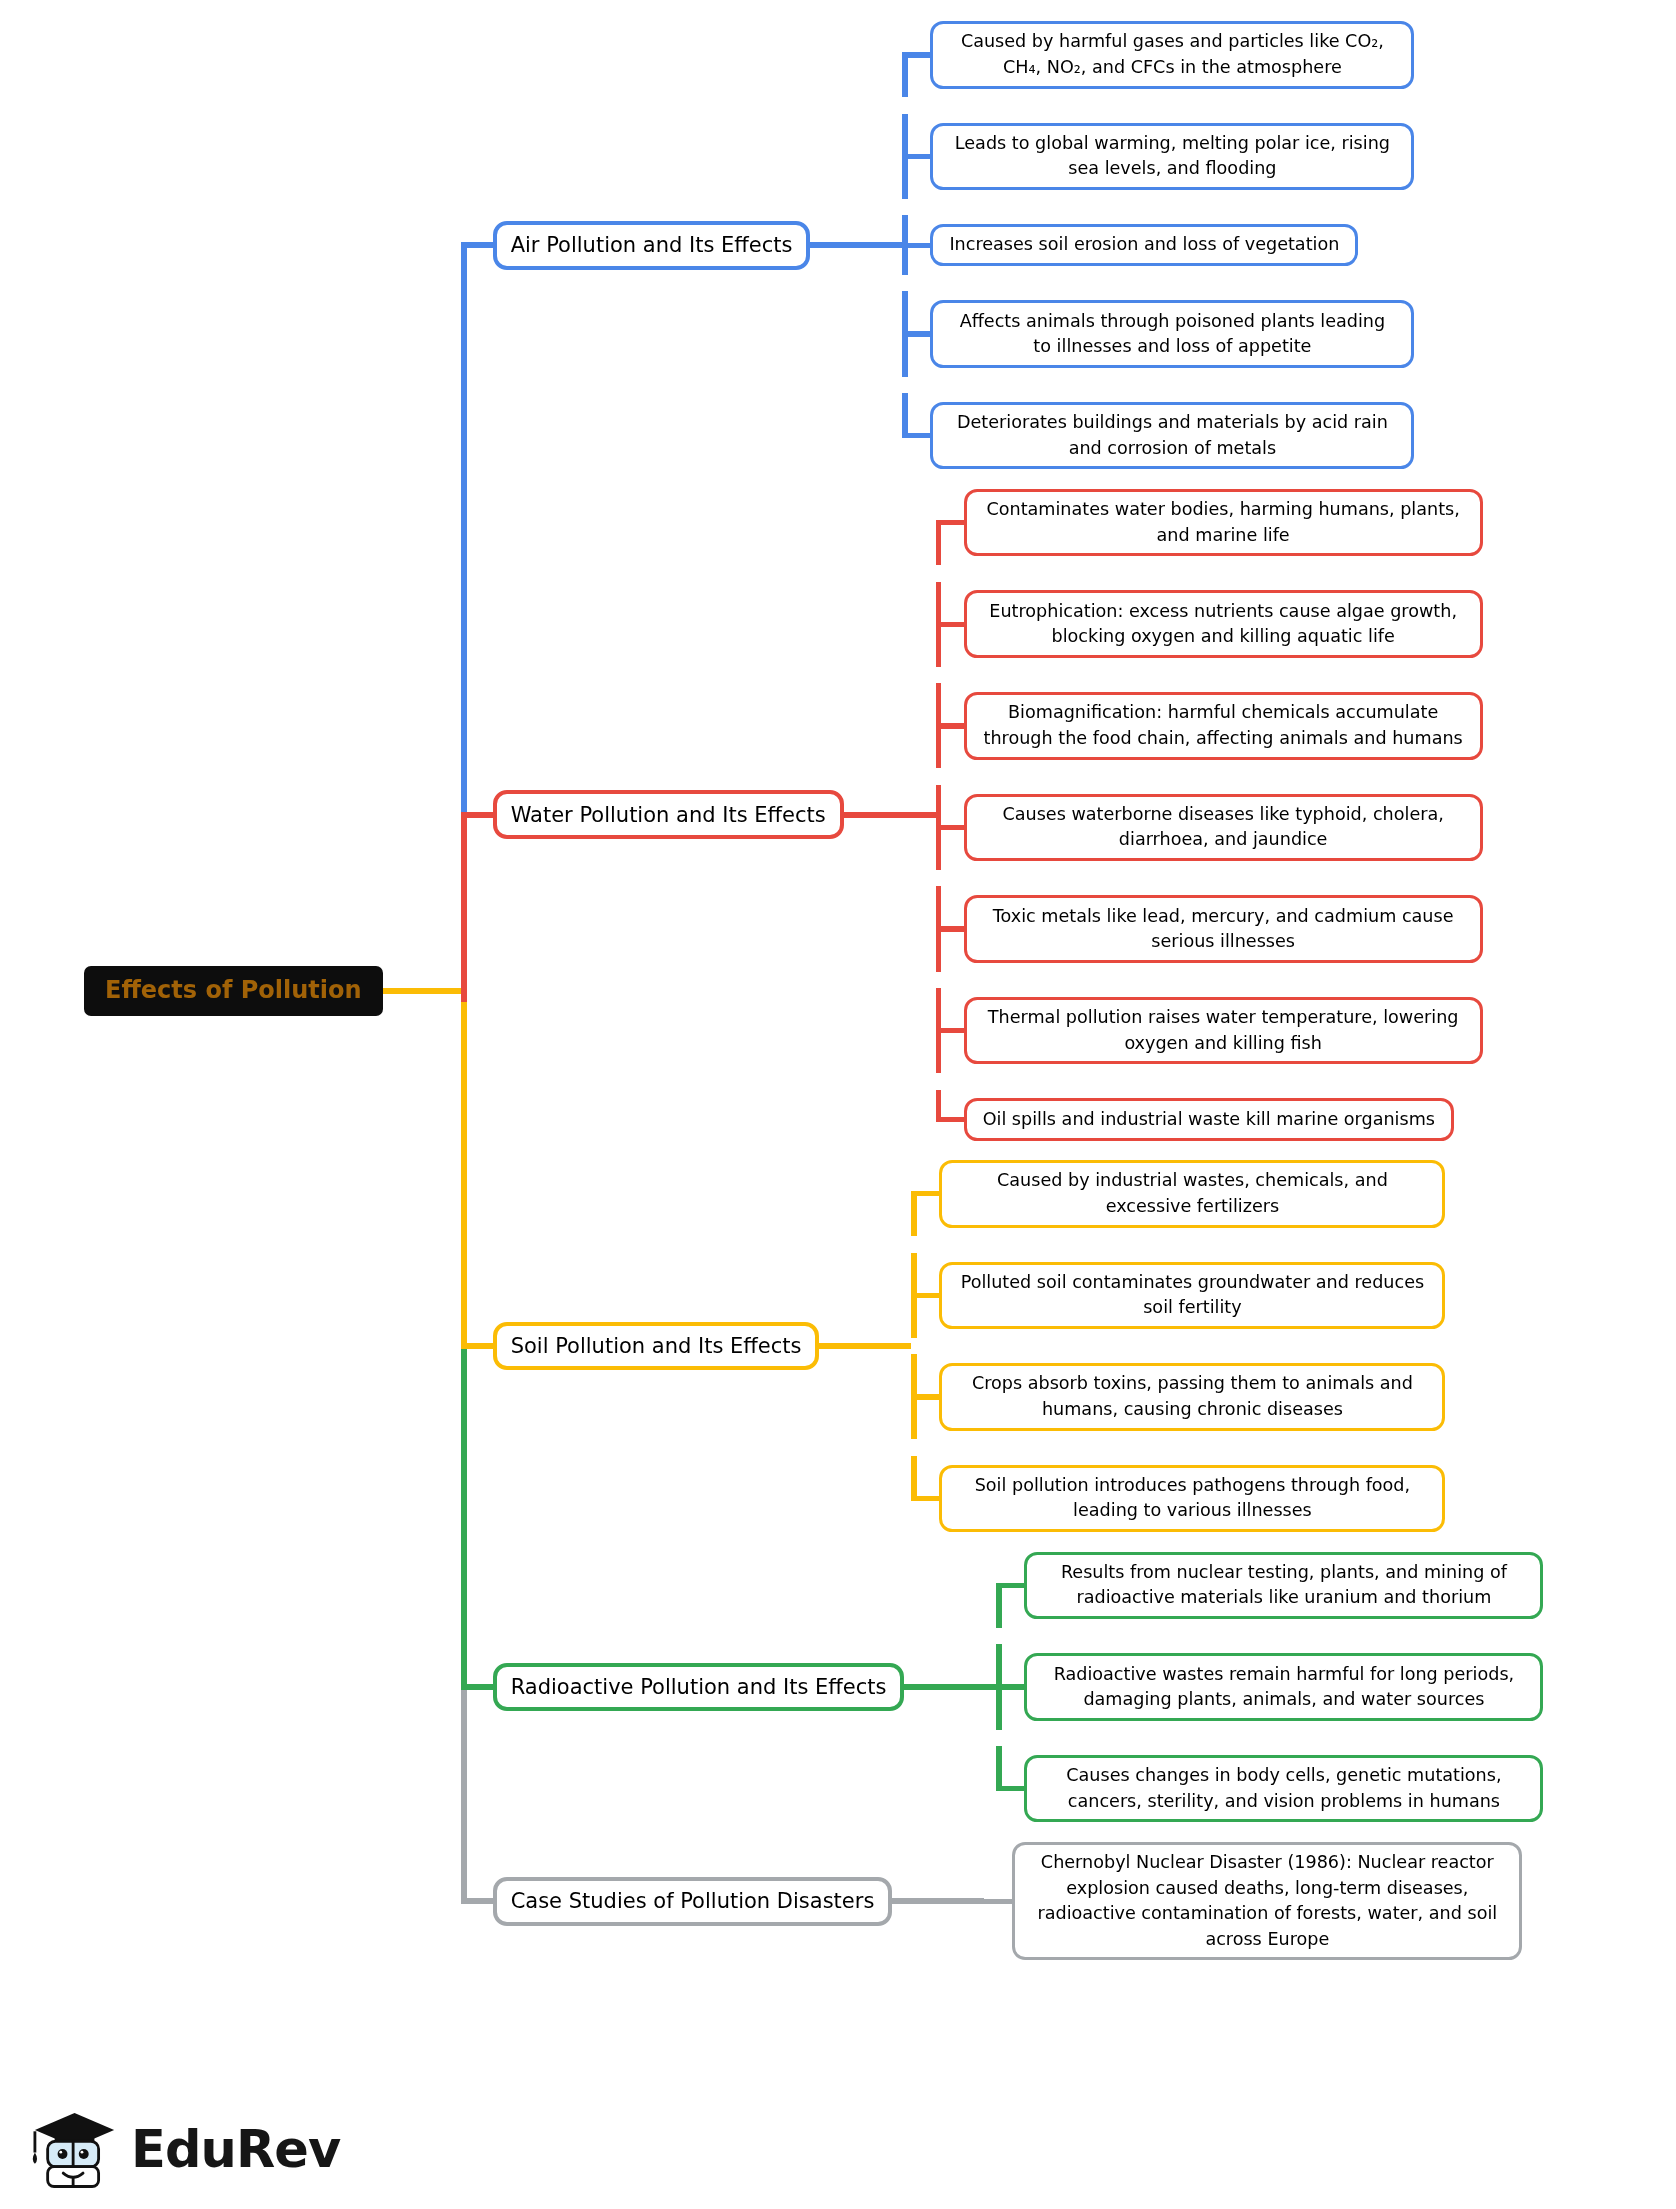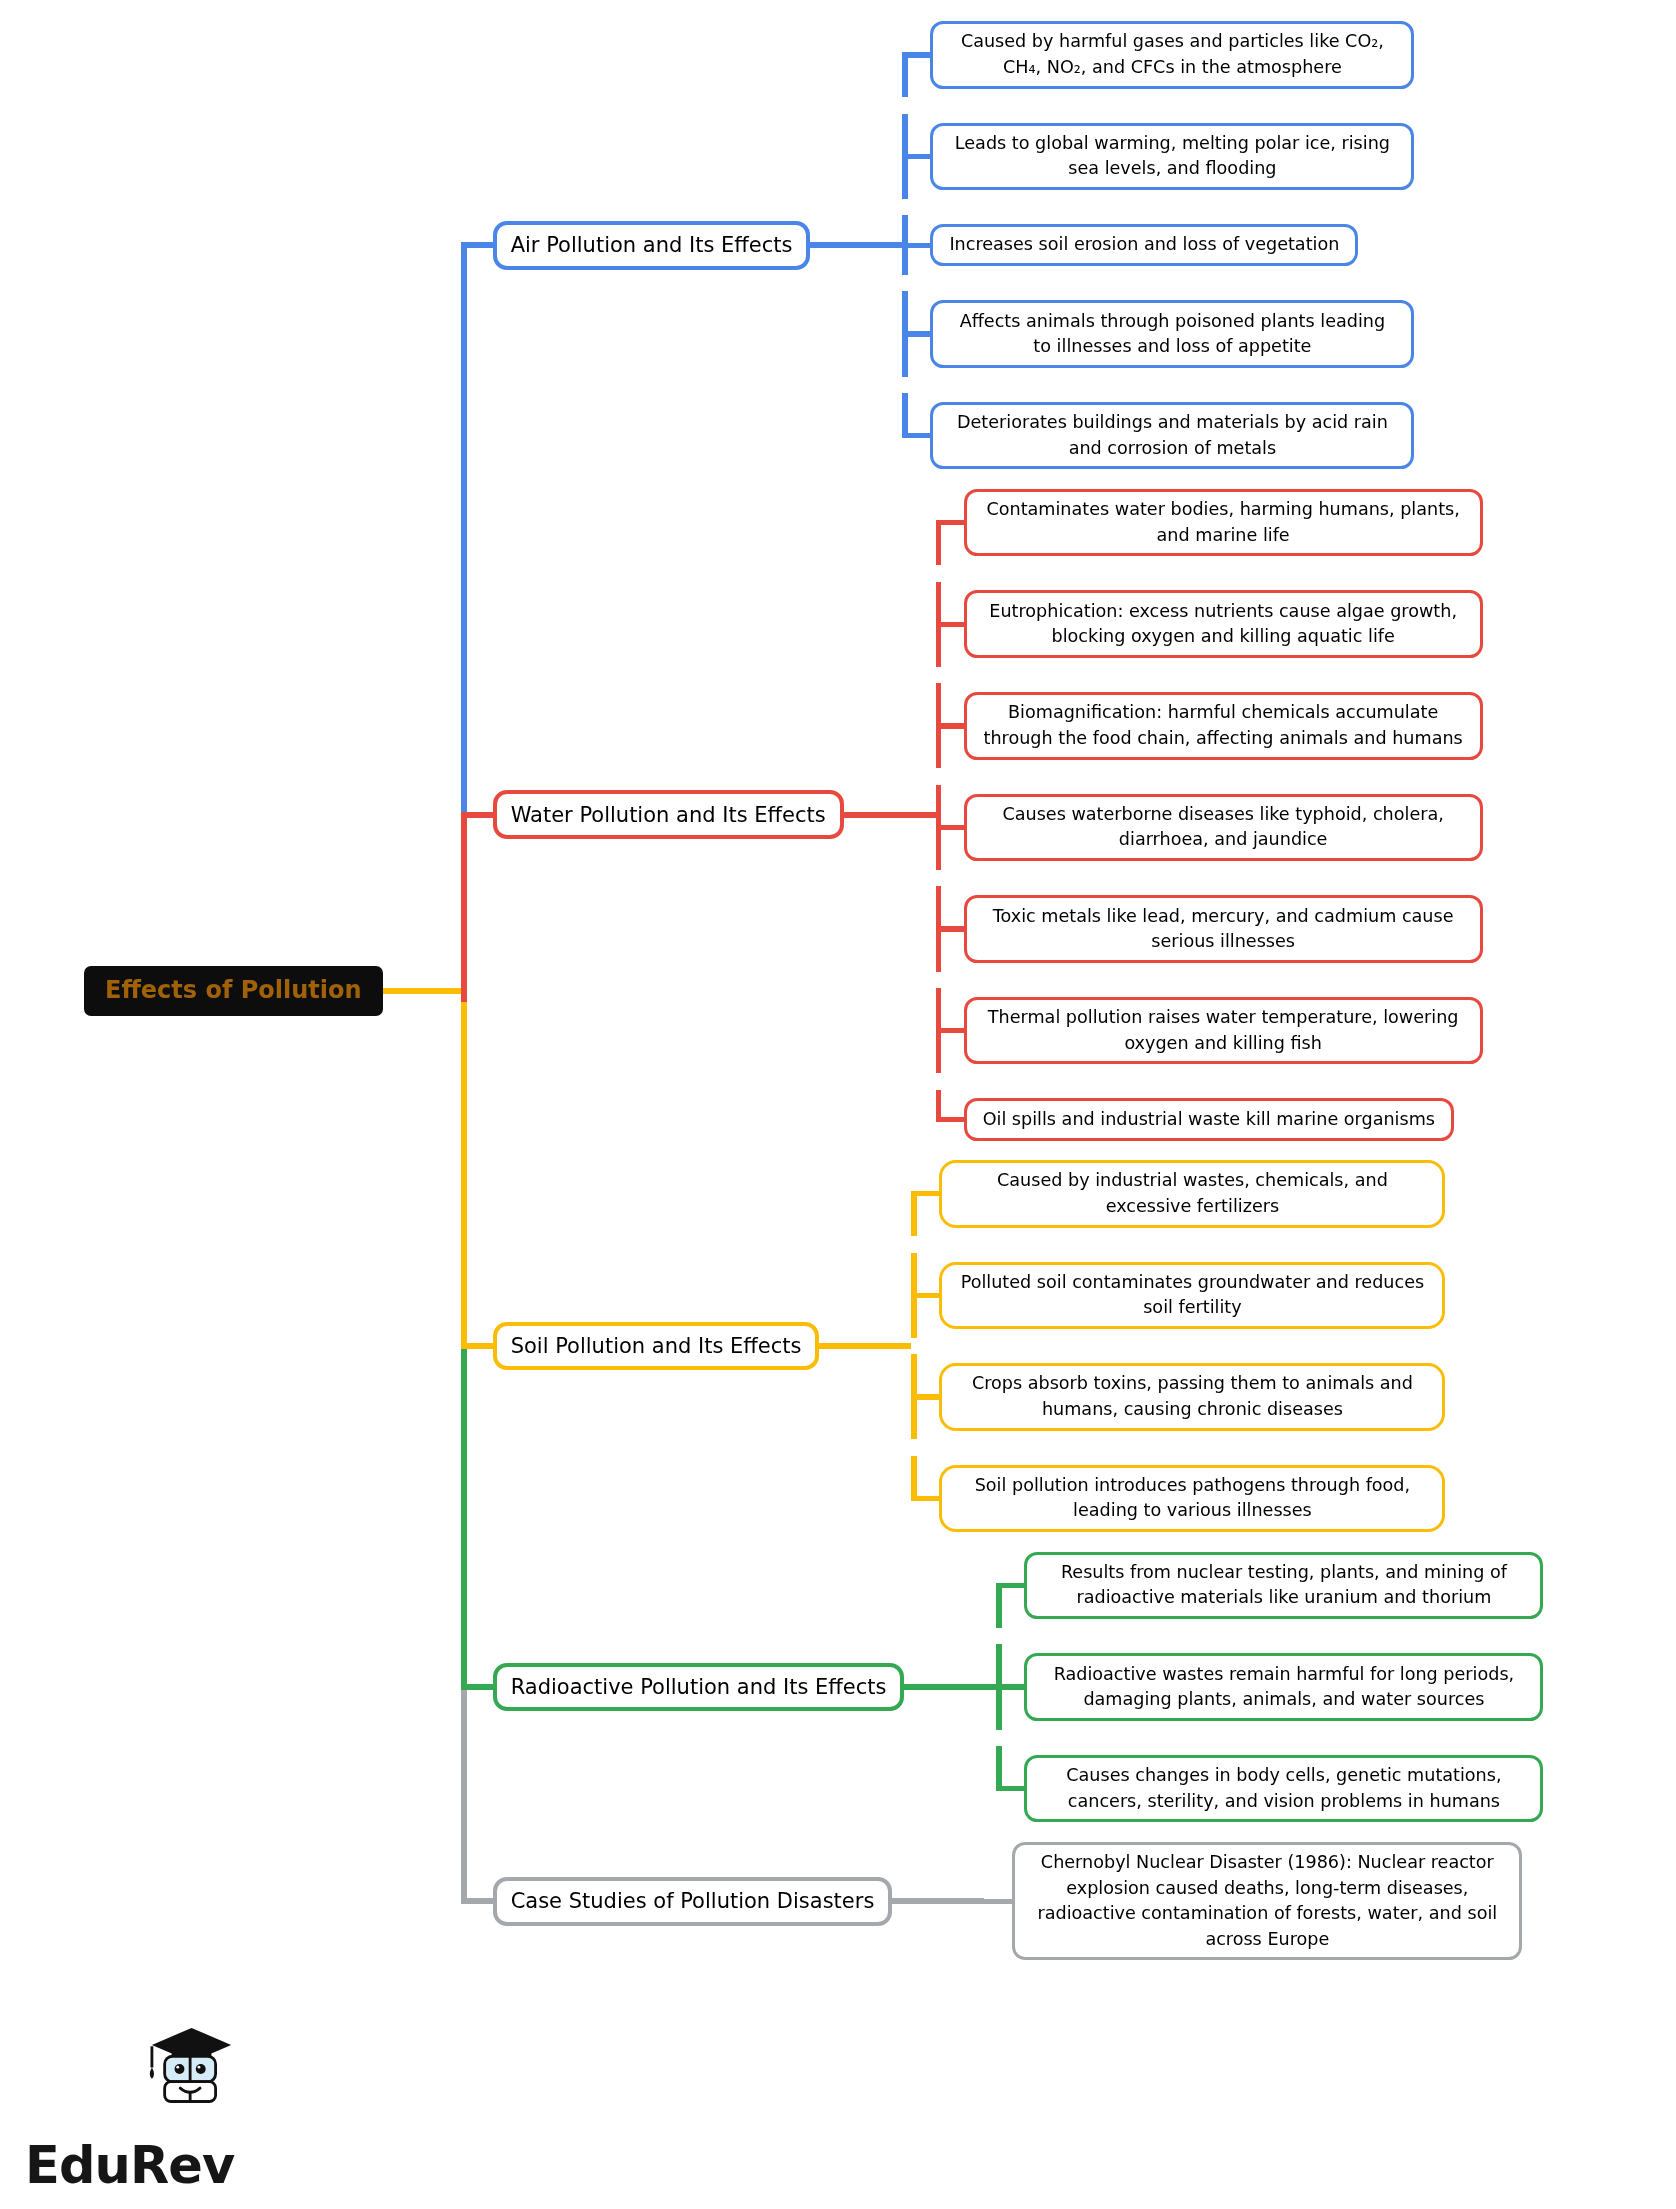--- a/index.html
+++ b/index.html
@@ -33,26 +33,26 @@
   .child{position:relative;display:flex;align-items:center;padding-left:28px;}
   .child::before{content:"";position:absolute;left:0;width:5.3px;top:-8.8px;bottom:-8.8px;background:var(--c);}
   .child:first-child::before{top:50%;}
   .child:last-child::before{bottom:50%;}
   .child::after{content:"";position:absolute;left:0;top:50%;margin-top:-2.6px;width:28px;height:5.3px;background:var(--c);}
 
   .leaf{background:#fff;border:3.5px solid var(--c);border-radius:13.2px;padding:5.3px 16px;
         font-size:17.6px;line-height:1.45;text-align:center;width:max-content;}
   .b-air .leaf{max-width:446px;}
   .b-water .leaf{max-width:481px;}
-  .b-soil .leaf{max-width:468px;border-radius:17px;}
+  .b-soil .leaf{max-width:468px;}
   .b-radioactive .leaf{max-width:481px;}
   .b-case .leaf{max-width:472px;}
 
   
-  .logo{position:absolute;left:25px;bottom:14px;display:flex;align-items:flex-end;gap:26px;flex-direction:column;}
+  .logo{position:absolute;left:25px;bottom:14px;display:flex;align-items:center;gap:14px;}
   .logo-text{font-size:51px;font-weight:bold;letter-spacing:-0.9px;color:#161616;}
 </style>
 </head>
 <body>
 
 <div class="page">
   <div class="map">
 
     <div class="root">Effects of Pollution</div>
     <div class="root-link"></div>

